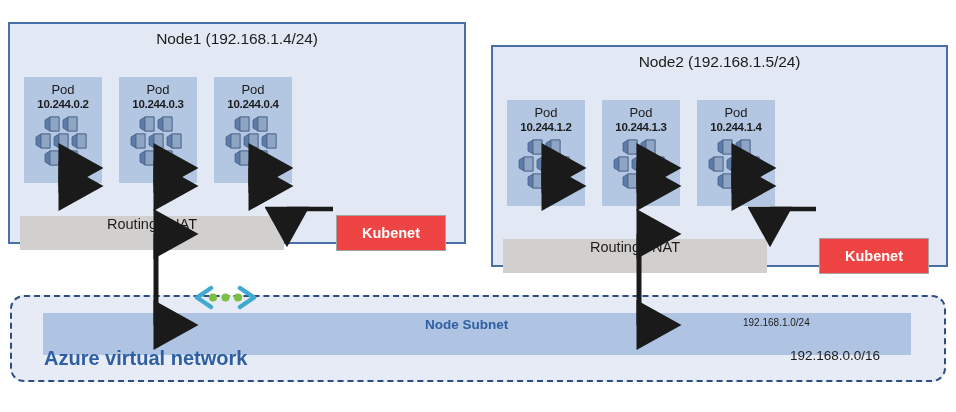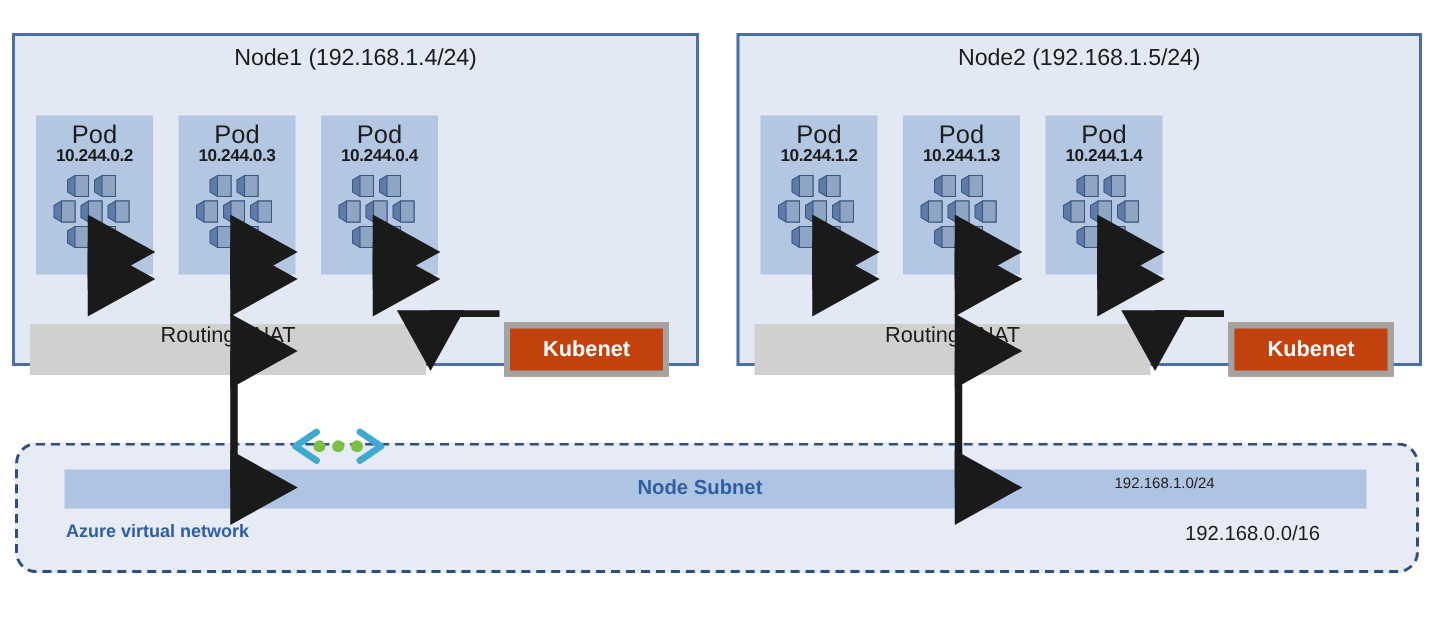--- a/index.html
+++ b/index.html
@@ -25,21 +25,21 @@
   .node-box {
     position: absolute;
     box-sizing: border-box;
     background: #E3E9F4;
     border: 2px solid #4A6FA5;
     top: 22px;
     height: 222px;
     padding-left: 24px;
   }
   #node-1 { left: 8px;  width: 458px; }
-  #node-2 { left: 491px; width: 457px; }
+  #node-2 { left: 491px; width: 457px; margin-top: 23px; }
 
   .node-title {
     position: absolute;
     top: 6px;
     left: 0;
     right: 0;
     text-align: center;
     font-size: 15.5px;
     color: #1c1c1c;
     letter-spacing: -0.1px;
@@ -50,21 +50,21 @@
   .pod-box {
     position: absolute;
     box-sizing: border-box;
     background: #B4C7E2;
     top: 53px;
     width: 78px;
     height: 106px;
   }
   .pod-label {
     text-align: center;
-    font-size: 17px;
+    font-size: 13px;
     color: #1c1c1c;
     line-height: 14.5px;
     margin-top: 6px;
     white-space: nowrap;
   }
   .pod-ip {
     text-align: center;
     font-size: 11.5px;
     color: #1c1c1c;
     line-height: 13px;
@@ -91,22 +91,22 @@
   .routing-label {
     font-size: 14.5px;
     color: #1c1c1c;
     white-space: nowrap;
   }
 
   
   .kubenet-box {
     position: absolute;
     box-sizing: border-box;
-    background: #c2410c;
-    border: 4px solid #a3a3a3;
+    background: #ef4444;
+    border: 1px solid #a3a3a3;
     top: 191px;
     width: 110px;
     height: 36px;
     display: flex;
     align-items: center;
     justify-content: center;
   }
   .kubenet-label {
     font-size: 14.5px;
     font-weight: bold;
@@ -124,21 +124,21 @@
     height: 87px;
     background: #E6EBF5;
     border: 2.5px dashed #2D4E7E;
     border-radius: 14px;
   }
   #node-subnet-bar {
     position: absolute;
     left: 43px;
     top: 313px;
     width: 868px;
-    height: 26px;
+    height: 42px;
     background: #AFC4E2;
   }
   .subnet-label {
     position: absolute;
     top: 4px;
     font-size: 13.5px;
     font-weight: bold;
     color: #2E5FA3;
     white-space: nowrap;
   }
@@ -148,21 +148,21 @@
     top: 4px;
     left: 700px;
     font-size: 10px;
     color: #1c1c1c;
     white-space: nowrap;
   }
   #azure-vnet-label {
     position: absolute;
     left: 44px;
     top: 347px;
-    font-size: 12px;
+    font-size: 20px;
     font-weight: bold;
     color: #2E5FA3;
     white-space: nowrap;
   }
   #vnet-cidr {
     position: absolute;
     left: 790px;
     top: 348px;
     font-size: 13.5px;
     color: #1c1c1c;

